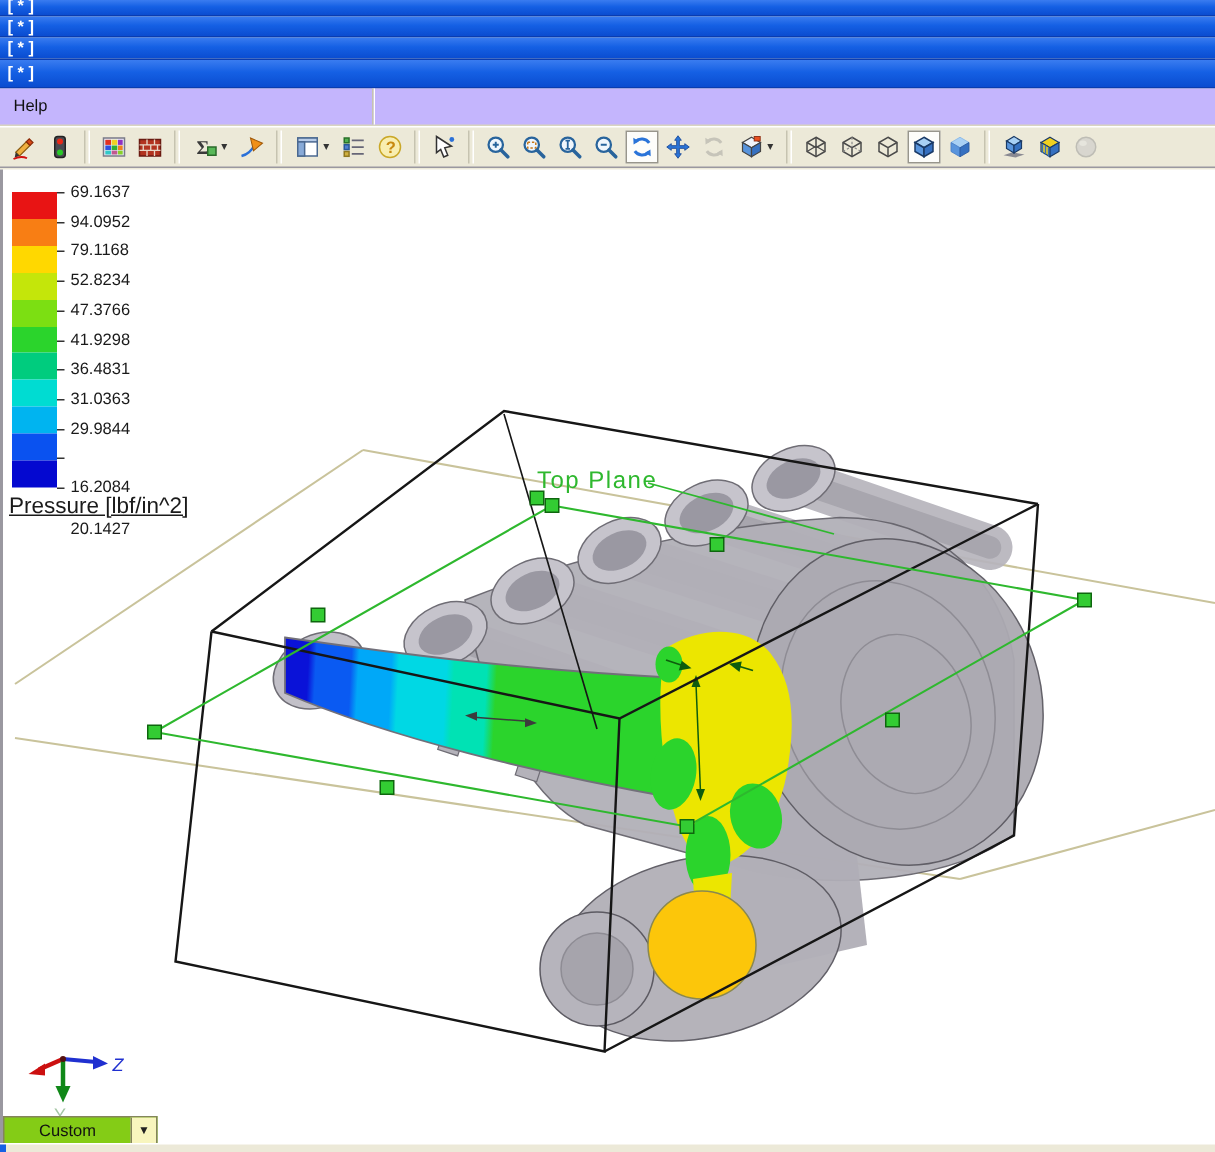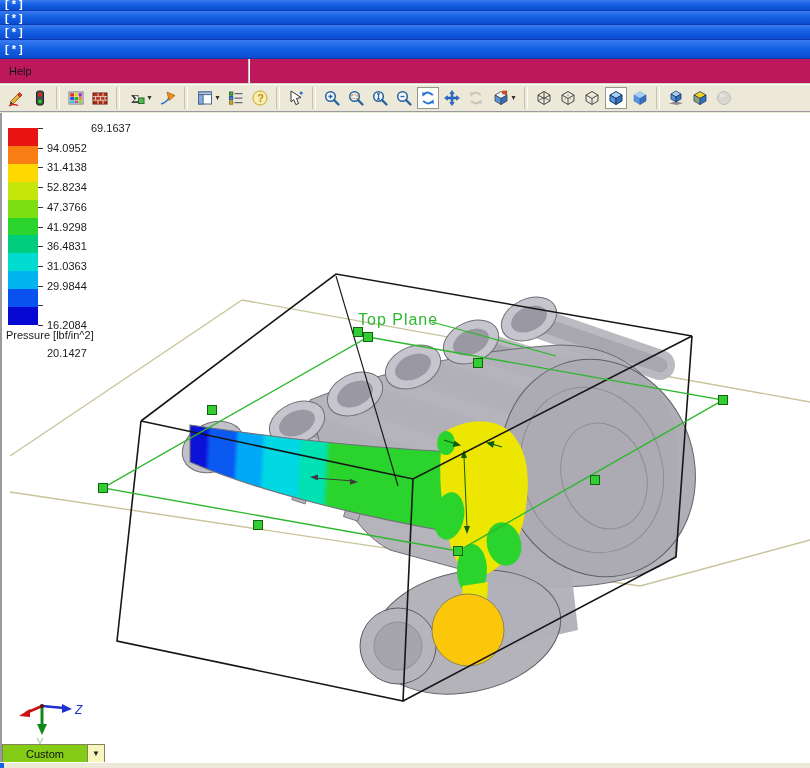--- a/index.html
+++ b/index.html
@@ -5,21 +5,21 @@
   html,body{margin:0;padding:0;width:810px;height:768px;overflow:hidden;
     font-family:"Liberation Sans",sans-serif;background:#ece9d8;position:relative;}
   
   .tbar-stack{position:absolute;left:0;top:0;width:810px;}
   .titlebar{width:100%;color:#fff;font-size:11px;font-weight:bold;
     background:linear-gradient(180deg,#3a7cf0 0%,#1560e4 45%,#0a4cd0 100%);
     border-bottom:1px solid #0a3cb0;box-sizing:border-box;
     display:flex;align-items:center;padding-left:5px;overflow:hidden;}
   .tb1{height:11px;} .tb2{height:14px;} .tb3{height:15px;} .tb4{height:19px;}
   
-  .menubar{position:absolute;left:0;top:59px;width:810px;height:24px;background:#be185d;
+  .menubar{position:absolute;left:0;top:59px;width:810px;height:24px;background:#c4b5fd;
     border-bottom:1px solid #d8d4c0;display:flex;align-items:center;}
   .menu-item{padding:2px 9px;font-size:11px;color:#111;}
   .menu-vsep{position:absolute;left:248px;top:0;height:24px;width:0;
     border-left:1px solid #c6c3b0;border-right:1px solid #fff;}
   
   .toolbar{position:absolute;left:0;top:84px;width:810px;height:28px;background:#ece9d8;
     border-top:1px solid #fff;border-bottom:1px solid #9a98a0;display:flex;align-items:center;
     padding-left:4px;box-sizing:border-box;}
   .tbtn{min-width:22px;height:22px;display:flex;align-items:center;justify-content:center;
     border:1px solid transparent;margin:0 1px;box-sizing:border-box;}
@@ -31,21 +31,21 @@
   
   .viewport{position:absolute;left:0;top:113px;width:810px;height:649px;background:#ffffff;
     border-left:2px solid #9a98a0;box-sizing:border-box;}
   #scene{position:absolute;left:0;top:113px;width:810px;height:649px;}
   
   #legend-bar{position:absolute;left:8px;top:128px;width:30px;height:197px;display:flex;flex-direction:column;}
   #legend-bar div{flex:1;}
   #legend-labels{position:absolute;left:38px;top:128px;width:100px;height:210px;font-size:11px;color:#1a1a1a;}
   .lg-tick{position:absolute;left:0;width:5px;height:1px;background:#333;}
   .lg-val{position:absolute;left:9px;white-space:nowrap;}
-  .legend-title{position:absolute;left:6px;top:329px;font-size:11px;color:#1a1a1a;white-space:nowrap;}
+  .legend-title{position:absolute;left:6px;top:329px;font-size:15px;color:#1a1a1a;white-space:nowrap;text-decoration:underline;}
   
   .view-combo{position:absolute;left:2px;top:744px;width:103px;height:19px;background:#84cc16;
     border:1px solid #84845c;display:flex;align-items:center;box-sizing:border-box;font-size:11px;}
   .view-combo .vc-text{flex:1;text-align:center;color:#111;}
   .vc-btn{width:16px;height:100%;border-left:1px solid #84845c;background:#f8f5be;
     display:flex;align-items:center;justify-content:center;font-size:8px;color:#222;}
   
   .statusbar{position:absolute;left:0;top:762px;width:810px;height:6px;background:#ece9d8;
     border-top:1px solid #fff;}
   .statusbar .corner{position:absolute;left:0;top:0;width:4px;height:6px;background:#1560e4;}
@@ -412,25 +412,25 @@
     <div style="background: rgb(124, 223, 18);"></div>
     <div style="background: rgb(43, 212, 44);"></div>
     <div style="background: rgb(0, 204, 126);"></div>
     <div style="background: rgb(0, 220, 210);"></div>
     <div style="background: rgb(0, 180, 240);"></div>
     <div style="background: rgb(10, 82, 240);"></div>
     <div style="background: rgb(4, 8, 208);"></div>
   </div>
 <div id="legend-labels">
     <div class="lg-tick" style="top: 0px;"></div>
-    <div class="lg-val" style="top: -6px; margin-left: 44px;">69.1637</div>
+    <div class="lg-val" style="top: -6px;">69.1637</div>
     <div class="lg-tick" style="top: 19.7px;"></div>
     <div class="lg-val" style="top: 13.7px;">94.0952</div>
     <div class="lg-tick" style="top: 39.4px;"></div>
-    <div class="lg-val" style="top: 33.4px;">31.4138</div>
+    <div class="lg-val" style="top: 33.4px;">79.1168</div>
     <div class="lg-tick" style="top: 59.1px;"></div>
     <div class="lg-val" style="top: 53.1px;">52.8234</div>
     <div class="lg-tick" style="top: 78.8px;"></div>
     <div class="lg-val" style="top: 72.8px;">47.3766</div>
     <div class="lg-tick" style="top: 98.5px;"></div>
     <div class="lg-val" style="top: 92.5px;">41.9298</div>
     <div class="lg-tick" style="top: 118.2px;"></div>
     <div class="lg-val" style="top: 112.2px;">36.4831</div>
     <div class="lg-tick" style="top: 137.9px;"></div>
     <div class="lg-val" style="top: 131.9px;">31.0363</div>

